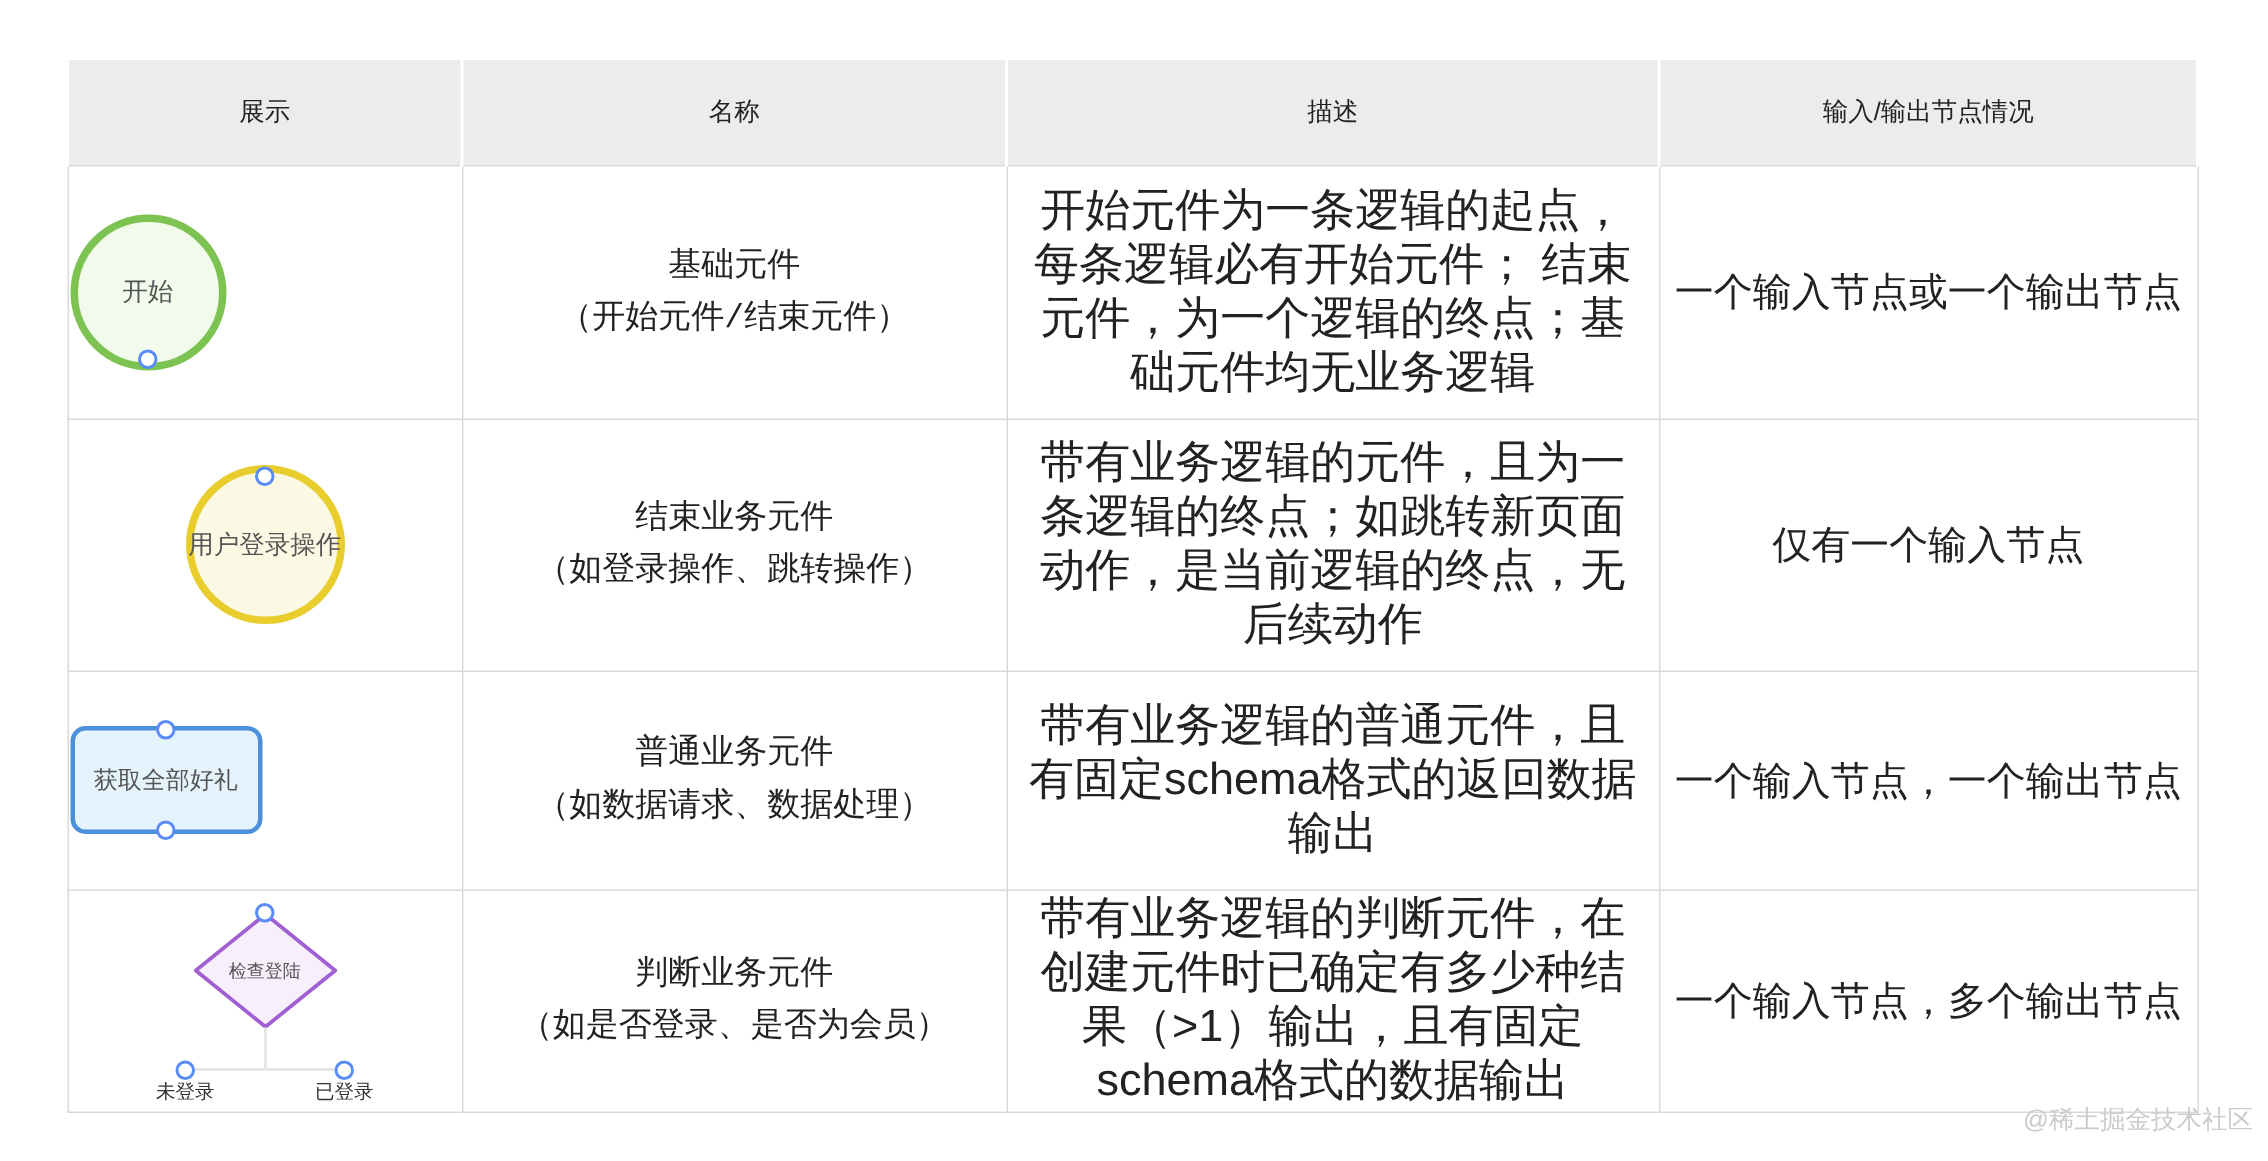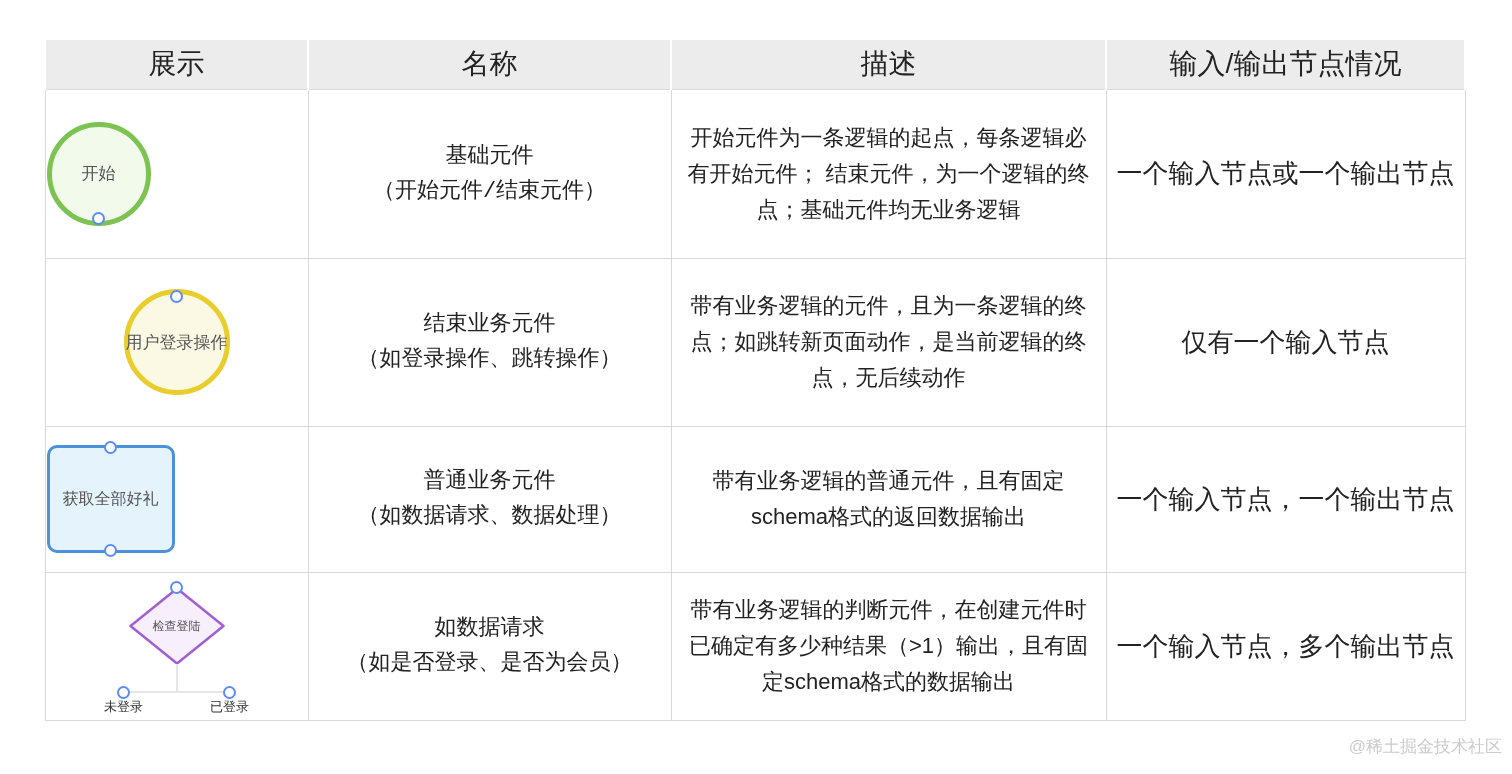--- a/index.html
+++ b/index.html
@@ -15,32 +15,32 @@
   body{
     width:1512px;height:774px;background:#fff;position:relative;overflow:hidden;
     font-family:"Liberation Sans","DejaVu Sans",sans-serif;color:var(--text,#222);
   }
   table.elements{
     position:absolute;left:44px;top:40px;width:1420px;
     border-collapse:collapse;table-layout:fixed;
   }
   col.c1{width:263px;} col.c2{width:363px;} col.c3{width:435px;} col.c4{width:359px;}
   th{
-    background:var(--header-bg,#ececec);height:49px;
-    font-size:28px;font-weight:400;color:var(--text,#222);
+    background:var(--header-bg,#ececec);height:70px;
+    font-size:17px;font-weight:400;color:var(--text,#222);
     border-left:2px solid #fff;border-right:2px solid #fff;border-top:none;
     border-bottom:1px solid var(--border,#d9d9d9);
   }
   td{
     border:1px solid var(--border,#d9d9d9);
     vertical-align:middle;text-align:center;background:#fff;
   }
   tr.r1{height:169px;} tr.r2{height:168px;} tr.r3{height:146px;} tr.r4{height:148px;}
   .name-cell div{font-size:22px;line-height:35px;font-family:Liberation Mono, monospace;}
-  .desc{font-size:22px;line-height:36px;padding:0 8px;text-align:center;}
+  .desc{font-size:30px;line-height:36px;padding:0 8px;text-align:center;}
   .io-cell{font-size:26px;}
   .graphic{display:inline-block;position:relative;vertical-align:middle;}
   .shape-label{color:var(--shape-text,#555);}
   .node{
     position:absolute;width:13px;height:13px;border-radius:50%;
     border:2px solid var(--node-stroke,#5a8cf8);background:#fff;
   }
   
   .g-start{
     width:104px;height:104px;border-radius:50%;
@@ -53,21 +53,21 @@
     width:106px;height:106px;border-radius:50%;
     border:5px solid var(--end-stroke,#e8cd2d);background:var(--end-fill,#fbf9e3);
   }
   .g-end .node{left:50%;margin-left:-6.5px;top:-4px;}
   .g-end .shape-label{
     position:absolute;left:50%;top:50%;transform:translate(-50%,-50%);
     white-space:nowrap;font-size:17px;
   }
   
   .g-process{
-    width:128px;height:108px;border-radius:10px;
+    width:128px;height:72px;border-radius:10px;
     border:3px solid var(--process-stroke,#4b90d9);background:var(--process-fill,#e5f3fc);
     display:flex;align-items:center;justify-content:center;font-size:16px;
   }
   .g-process .node-t{left:50%;margin-left:-6.5px;top:-7px;}
   .g-process .node-b{left:50%;margin-left:-6.5px;bottom:-7px;}
   
   .g-decision{width:210px;height:134px;}
   .g-decision svg{position:absolute;left:57px;top:8px;}
   .decision-label{
     position:absolute;left:57px;top:8px;width:96px;height:78px;
@@ -167,21 +167,21 @@
           <span class="node node-top"></span>
           <span class="vline"></span>
           <span class="hline"></span>
           <span class="node node-left"></span>
           <span class="node node-right"></span>
           <span class="branch-label branch-left">未登录</span>
           <span class="branch-label branch-right">已登录</span>
         </div>
       </td>
       <td class="name-cell">
-        <div>如数据请求</div>
+        <div>判断业务元件</div>
         <div>（如是否登录、是否为会员）</div>
       </td>
       <td>
         <div class="desc">带有业务逻辑的判断元件，在创建元件时已确定有多少种结果（&gt;1）输出，且有固定schema格式的数据输出</div>
       </td>
       <td class="io-cell">一个输入节点，多个输出节点</td>
     </tr>
 
   </tbody>
 </table>

